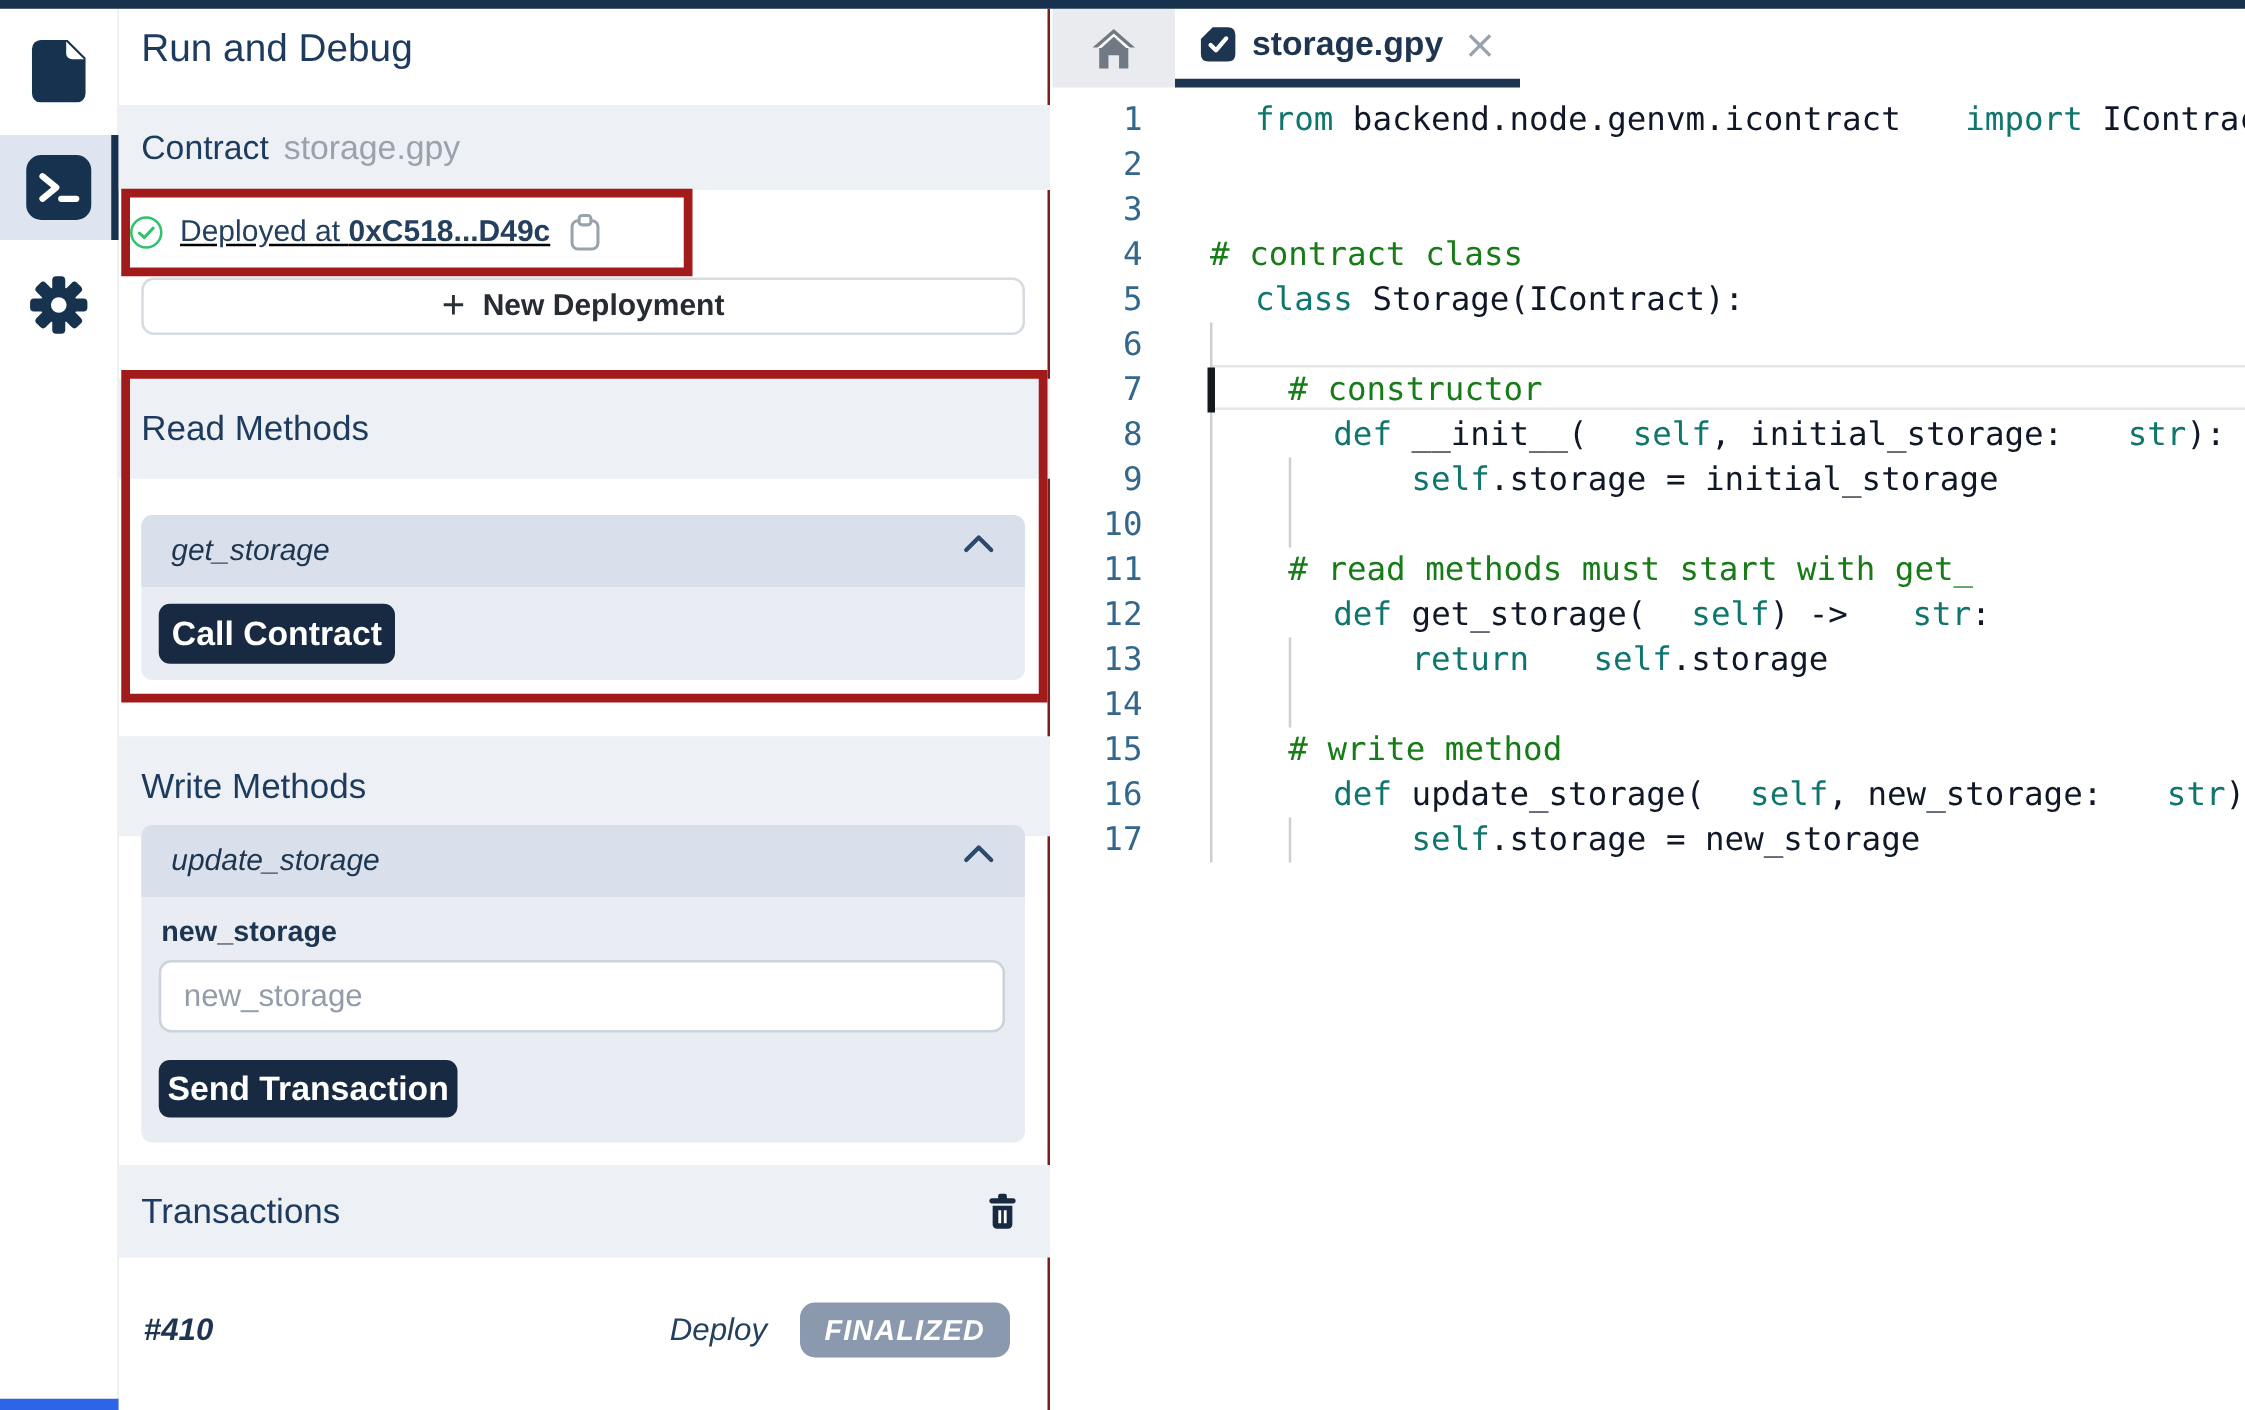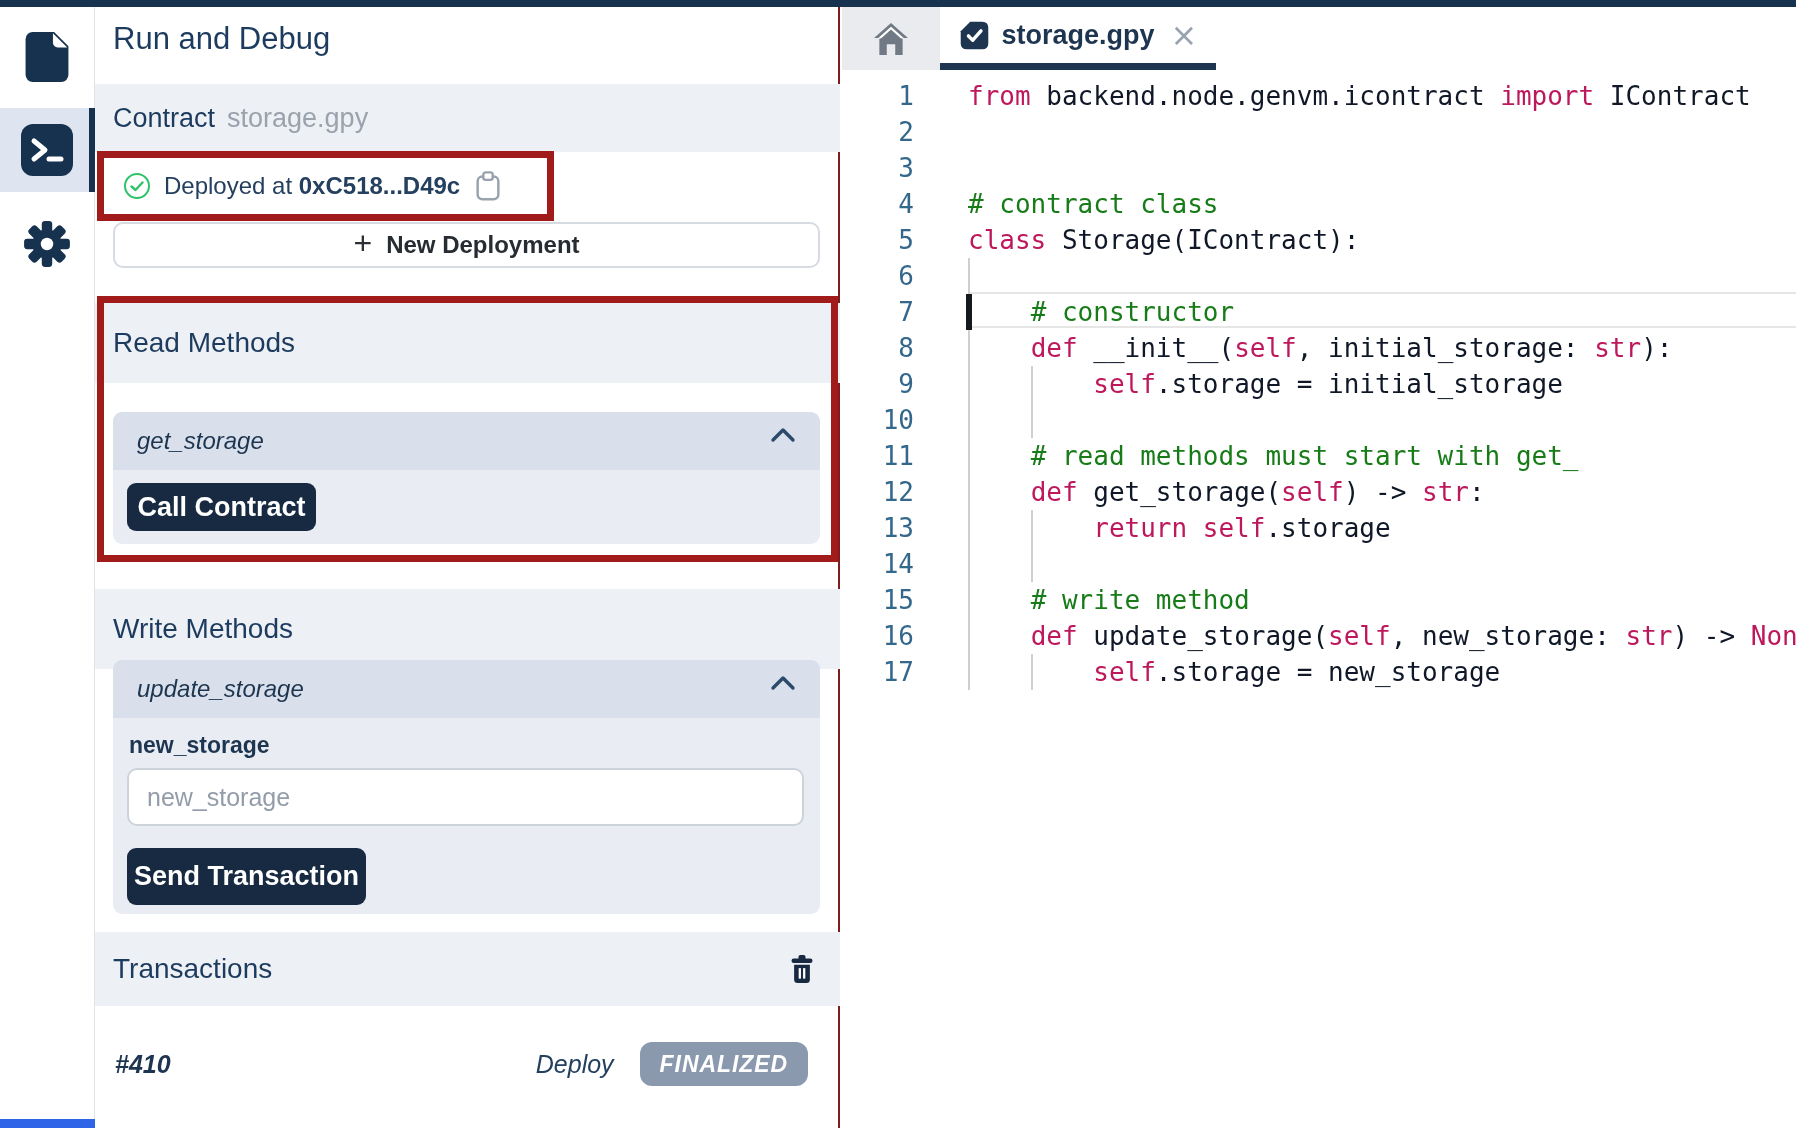--- a/index.html
+++ b/index.html
@@ -23,21 +23,21 @@
 
   
   #panel { left:95px; top:7px; width:745px; height:1121px; background:#fff; border-right:2px solid #7f1d1d; }
   #panel-title { left:18px; top:14px; font-size:31px; font-weight:500; color:#1d3b5e; }
   .graybar { left:0; width:745px; background:#edf0f4; display:flex; align-items:center; padding:0 24px 0 18px; }
   .graybar .h { font-size:28px; font-weight:500; color:#1d3b5e; }
   #contract-bar { top:77px; height:68px; }
   #contract-bar .lbl { font-size:27px; font-weight:500; color:#1d3b5e; }
   #contract-bar .fn  { font-size:27px; color:#9aa2ad; margin-left:12px; }
 
-  #deployed-row { left:2px; top:146px; width:457px; height:66px; display:flex; align-items:center; padding-left:26px; gap:13px; }
+  #deployed-row { left:2px; top:146px; width:457px; height:66px; display:flex; align-items:center; padding-left:6px; gap:13px;text-decoration:underline; }
   #deployed-row .txt { font-size:24px; color:#24405e; white-space:pre; }
   #deployed-row .addr { font-weight:700; }
 
   .red-box { border:7px solid #a21b1b; z-index:6; pointer-events:none; }
   #red-box-1 { left:2px; top:144px; width:457px; height:70px; }
   #red-box-2 { left:2px; top:289px; width:741px; height:266px; }
 
   #new-deploy { left:18px; top:215px; width:707px; height:46px; background:#fff; border:2px solid #d6dbe1;
                 border-radius:10px; display:flex; align-items:center; justify-content:center; gap:14px; cursor:pointer; }
   #new-deploy .plus { font-size:32px; font-weight:400; color:#2b3036; line-height:1; margin-top:-4px; }
@@ -57,21 +57,21 @@
   #acc-read .acc-body  { height:74px; }
   #acc-write .acc-body { height:196px; }
   .dark-btn { background:#172a42; border-radius:9px; color:#fff; font-size:27px; font-weight:700;
               display:flex; align-items:center; justify-content:center; cursor:pointer; }
   #call-btn { left:14px; top:13px; width:189px; height:48px; }
   #arg-label { left:16px; top:14px; font-size:23px; font-weight:700; color:#1d3550; }
   #arg-input { left:14px; top:50px; width:677px; height:58px; border:2px solid #ccd3db; border-radius:10px;
                font-size:25px; color:#24405e; padding:0 18px; background:#fff; outline:none;
                font-family:"Liberation Sans", sans-serif; }
   #arg-input::placeholder { color:#939daa; }
-  #send-btn { left:14px; top:130px; width:239px; height:57px; }
+  #send-btn { left:14px; top:130px; width:239px; height:46px; }
 
   #tx-row { left:0; top:1025px; width:743px; height:64px; display:flex; align-items:center;
             justify-content:space-between; padding:0 30px 0 20px; cursor:pointer;font-style:italic; }
   #tx-id { font-size:25px; font-weight:700; color:#1d3550; }
   #tx-right { display:flex; align-items:center; gap:26px; }
   #tx-type { font-size:25px; color:#23405f; }
   #tx-badge { height:44px; padding:0 20px; border-radius:12px; background:#8b99af; color:#fff;
               font-size:23px; font-weight:700; letter-spacing:0.04em; display:flex; align-items:center; }
 
   
@@ -83,21 +83,21 @@
   #file-tab .t { font-size:27px; font-weight:700; color:#1d3550; }
   #tab-close { font-size:32px; color:#98a2b0; line-height:1; margin-left:4px; cursor:pointer;
                font-family:"DejaVu Sans", sans-serif; }
 
   #code { left:0; top:71px; width:954px; height:1050px; font-family:"DejaVu Sans Mono", monospace;
           font-size:26px; line-height:36px; }
   #code-lines { position:relative; z-index:2; }
   .code-line { display:flex; height:36px; }
   .code-line .ln { width:72px; text-align:right; color:#33678c; flex:none; }
   .code-line .lc { margin-left:54px; white-space:pre; color:#101828; }
-  .tk-kw { color:#be185d; }
+  .tk-kw { color:#0f766e;margin-left:36px; }
   .tk-cm { color:#177c17; }
   .tk-pl { color:#101828; }
   .ov { position:absolute; z-index:1; }
   #cur-hl { left:126px; right:0; height:36px; border-top:2px solid #e6e6e6; border-bottom:2px solid #e6e6e6; background:#fff; }
   #cursor-bar { left:124px; width:6px; height:36px; background:#15181c; z-index:3; }
   .guide { width:2px; background:#cfcfcf; }
 </style>
 </head>
 <body>
 

